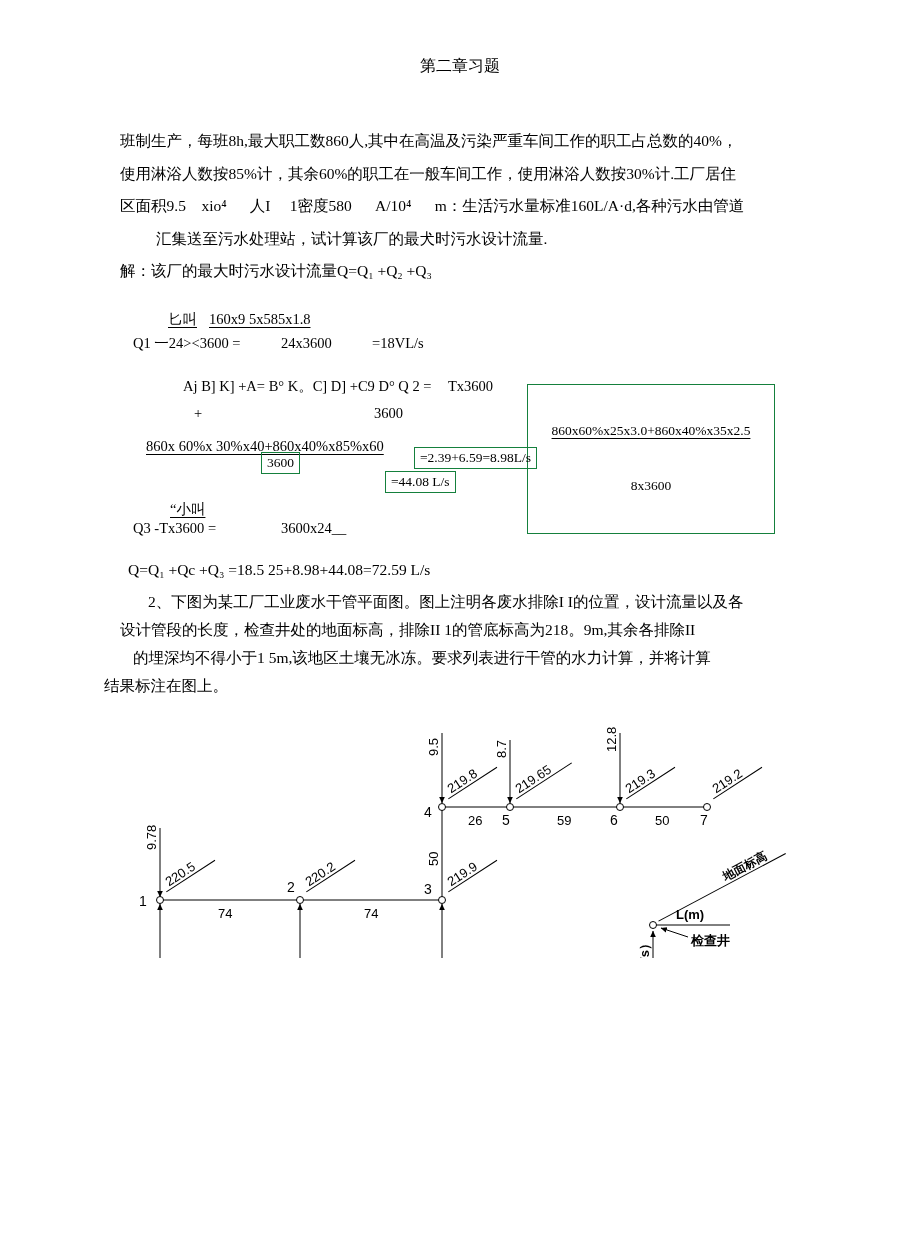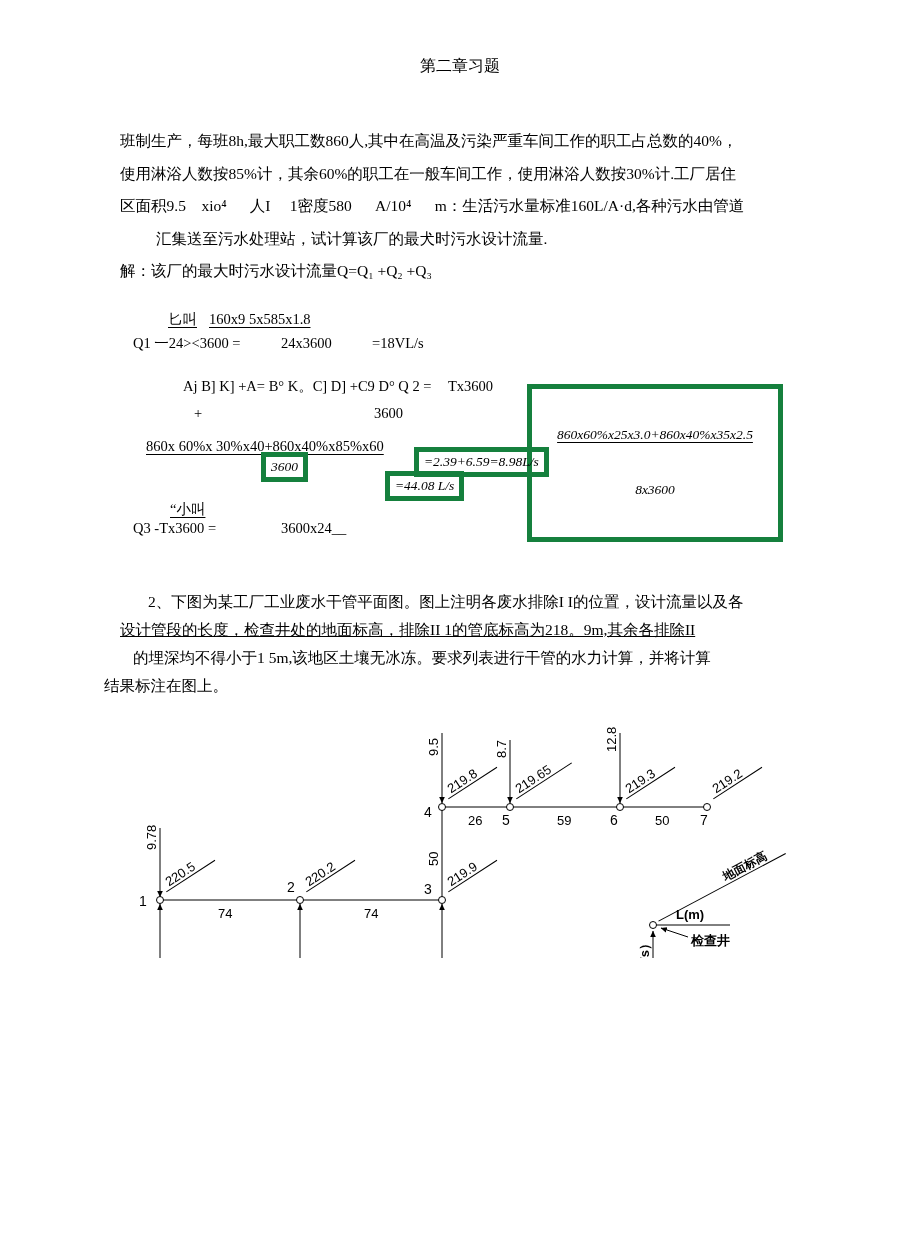--- a/index.html
+++ b/index.html
@@ -2,22 +2,22 @@
 <html><head>
 <meta charset="utf-8">
 <style>
   html,body{margin:0;padding:0;background:#ffffff;}
   .page{position:relative;width:920px;height:958px;background:#fff;
         font-family:"Liberation Serif","DejaVu Serif",serif;color:#000;overflow:hidden;}
   .txt{position:absolute;font-size:15.5px;white-space:pre;line-height:1.25;}
   .fm{font-size:14.5px;}
   .title{left:0;width:920px;text-align:center;font-size:16px;}
   .u{text-decoration:underline;text-underline-offset:3px;}
-  .box{position:absolute;border:5px solid #15803d;white-space:pre;font-size:13.5px;
-       padding:1px 5px;line-height:1.35;font-style:italic;}
+  .box{position:absolute;border:1px solid #15803d;white-space:pre;font-size:13.5px;
+       padding:1px 5px;line-height:1.35;}
   .box .nm{display:block;text-align:center;text-decoration:underline;text-underline-offset:3px;}
   .box .dn{display:block;text-align:center;}
   svg text{font-family:"Liberation Sans","DejaVu Sans",sans-serif;fill:#000;}
 </style>
 </head>
 <body>
 
 <div class="page">
 
   <div class="txt title" style="top:56px;">第二章习题</div>
@@ -45,23 +45,24 @@
   <div class="txt fm" style="left:374px;top:404px;">3600</div>
   <div class="txt fm u" style="left:146px;top:437px;">860x 60%x 30%x40+860x40%x85%x60</div>
   <div class="box" style="left:261px;top:452px;">3600</div>
   <div class="box" style="left:414px;top:447px;">=2.39+6.59=8.98L/s</div>
   <div class="box" style="left:385px;top:471px;text-align:right;">=44.08 L/s</div>
 
   <div class="txt fm u" style="left:170px;top:500px;">“小叫</div>
   <div class="txt fm" style="left:133px;top:519px;">Q3 -Tx3600 =</div>
   <div class="txt fm" style="left:281px;top:519px;">3600x24__</div>
 
+  <div class="txt" style="left:128px;top:560px;">Q=Q₁ +Qc +Q₃ =18.5 25+8.98+44.08=72.59 L/s</div>
 
   <div class="txt" style="left:148px;top:592px;">2、下图为某工厂工业废水干管平面图。图上注明各废水排除I I的位置，设计流量以及各</div>
-  <div class="txt" style="left:120px;top:620px;text-decoration:underline;">设计管段的长度，检查井处的地面标高，排除II 1的管底标高为218。9m,其余各排除II</div>
+  <div class="txt" style="left:120px;top:620px;">设计管段的长度，检查井处的地面标高，排除II 1的管底标高为218。9m,其余各排除II</div>
   <div class="txt" style="left:133px;top:648px;">的埋深均不得小于1 5m,该地区土壤无冰冻。要求列表进行干管的水力计算，并将计算</div>
   <div class="txt" style="left:104px;top:676px;">结果标注在图上。</div>
 
   <svg width="920" height="310" viewBox="0 0 920 310" style="position:absolute;left:0;top:700px;">
     <defs>
       <marker id="arr" viewBox="0 0 10 10" refX="8.5" refY="5" markerWidth="7" markerHeight="7" orient="auto">
         <path d="M0,1 L9,5 L0,9 z" fill="#000"></path>
       </marker>
     </defs>
 

